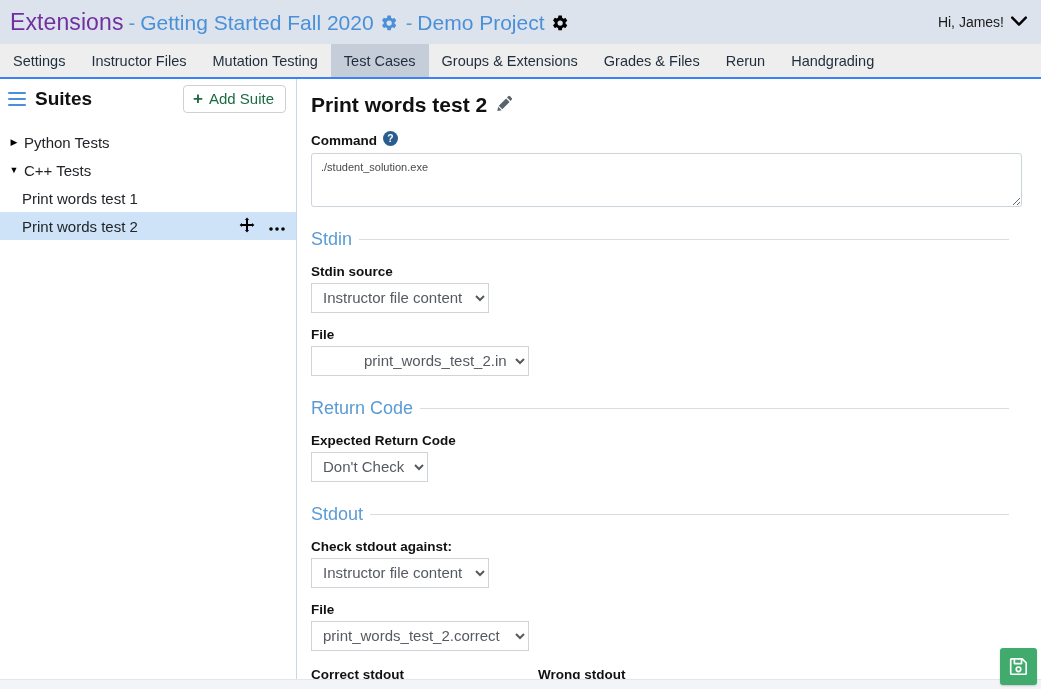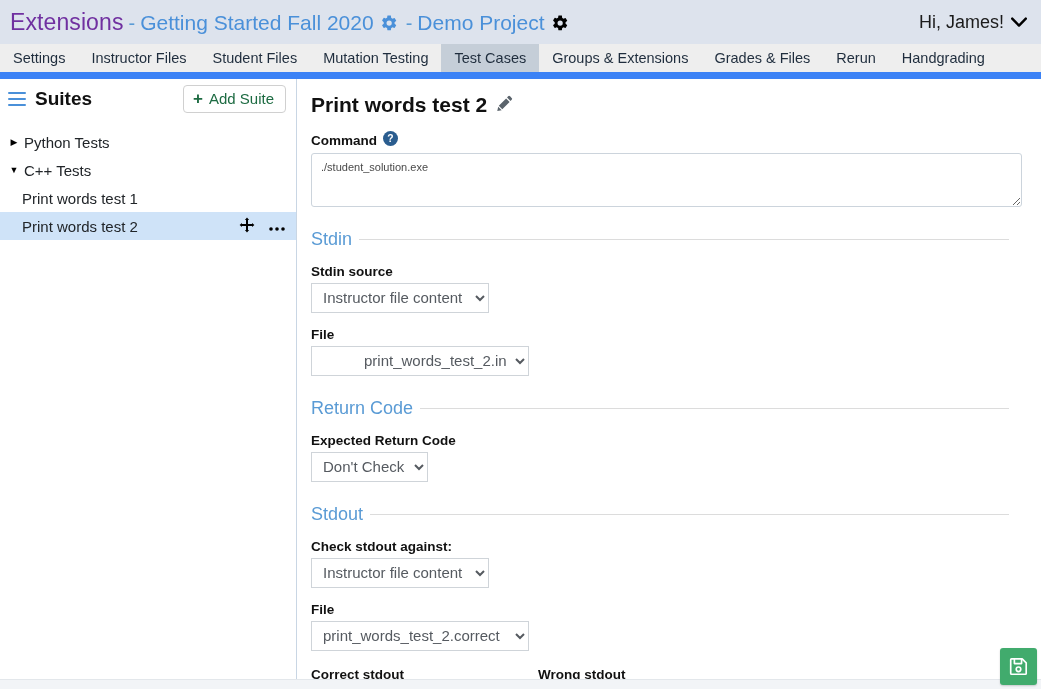--- a/index.html
+++ b/index.html
@@ -35,36 +35,36 @@
   }
   .gear {
     display: inline-block;
     width: 18px; height: 18px;
     margin: 0 3px 0 6px;
     position: relative;
     top: 2px;
   }
   .gear svg { display: block; }
   .user-menu {
-    font-size: 18px;
+    font-size: 14px;
     color: #1b1b1b;
     display: flex;
     align-items: center;
     gap: 7px;
     white-space: nowrap;
   }
   .chev-down { display: inline-block; }
 
   
   #nav-tabs {
     height: 35px;
     background: #eeeeee;
     display: flex;
     align-items: stretch;
-    border-bottom: 7px solid #3b82f6;
+    border-bottom: 2px solid #3b82f6;
   }
   .nav-tab {
     display: flex;
     align-items: center;
     padding: 0 13px;
     font-size: 14.5px;
     color: #1f2d3d;
     cursor: pointer;
     white-space: nowrap;
   }
@@ -294,23 +294,20 @@
 </div>
 
 <div id="nav-tabs">
   <div class="nav-tab">
       <span>Settings</span>
     </div>
   <div class="nav-tab">
       <span>Instructor Files</span>
     </div>
   <div class="nav-tab">
-      <span>Student Files</span>
-    </div>
-  <div class="nav-tab">
       <span>Mutation Testing</span>
     </div>
   <div class="nav-tab active">
       <span>Test Cases</span>
     </div>
   <div class="nav-tab">
       <span>Groups &amp; Extensions</span>
     </div>
   <div class="nav-tab">
       <span>Grades &amp; Files</span>

